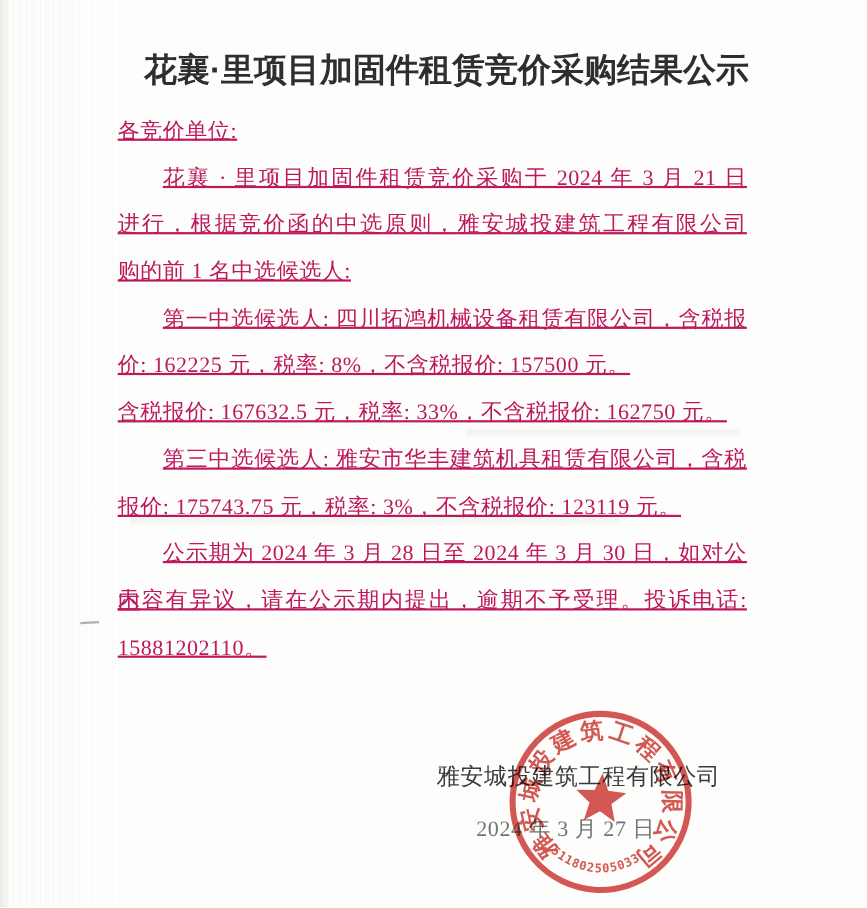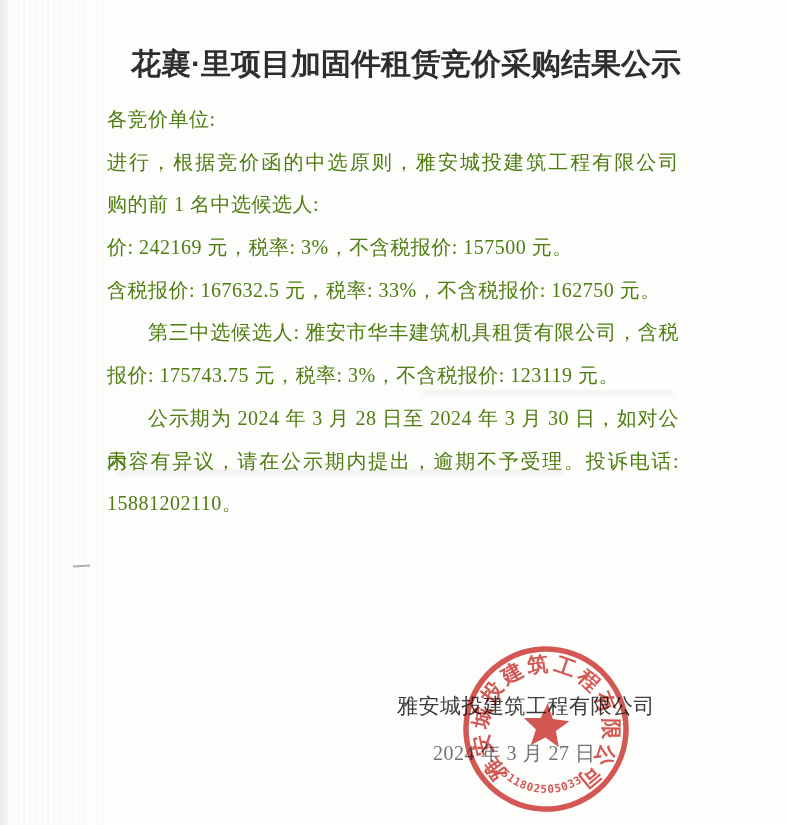--- a/index.html
+++ b/index.html
@@ -32,21 +32,22 @@
     font-size:30px;
     color:#2e2e2e;
     letter-spacing:0px;
     padding-left:12px;
   }
   .content {
     position:absolute; left:107px; top:98px; width:572px;
     font-size:20px;
     line-height:42.7px;
     letter-spacing:0.5px;
-    color:#4d7c0f;
+    color:#be185d;
+    text-decoration:underline;
   }
   .line { height:42.7px; white-space:nowrap; }
   .line.fill { white-space:normal; text-align:justify; text-align-last:justify; }
   .line.indent { text-indent:41px; }
   .footer-company {
     position:absolute; left:397px; top:692px;
     font-size:21px; letter-spacing:0.5px; color:#3b3b3b;
   }
   .footer-date {
     position:absolute; left:433px; top:740px;
@@ -71,23 +72,25 @@
 <body>
 
 <div class="page">
   <div class="scan-streaks"></div>
   <div class="edge-shadow"></div>
 
   <h1 class="doc-title">花襄·里项目加固件租赁竞价采购结果公示</h1>
 
   <div class="content">
     <div class="line">各竞价单位:</div>
+    <div class="line indent fill">花襄 · 里项目加固件租赁竞价采购于 2024 年 3 月 21 日</div>
     <div class="line fill">进行，根据竞价函的中选原则，雅安城投建筑工程有限公司</div>
     <div class="line">购的前 1 名中选候选人:</div>
-    <div class="line">价: 242169 元，税率: 3%，不含税报价: 157500 元。</div>
+    <div class="line indent fill">第一中选候选人: 四川拓鸿机械设备租赁有限公司，含税报</div>
+    <div class="line">价: 162225 元，税率: 8%，不含税报价: 157500 元。</div>
     <div class="line">含税报价: 167632.5 元，税率: 33%，不含税报价: 162750 元。</div>
     <div class="line indent fill">第三中选候选人: 雅安市华丰建筑机具租赁有限公司，含税</div>
     <div class="line">报价: 175743.75 元，税率: 3%，不含税报价: 123119 元。</div>
     <div class="line indent fill">公示期为 2024 年 3 月 28 日至 2024 年 3 月 30 日，如对公示</div>
     <div class="line fill">内容有异议，请在公示期内提出，逾期不予受理。投诉电话:</div>
     <div class="line">15881202110。</div>
   </div>
 
   <div class="footer-company">雅安城投建筑工程有限公司</div>
   <div class="footer-date">2024 年 3 月 27 日</div>

